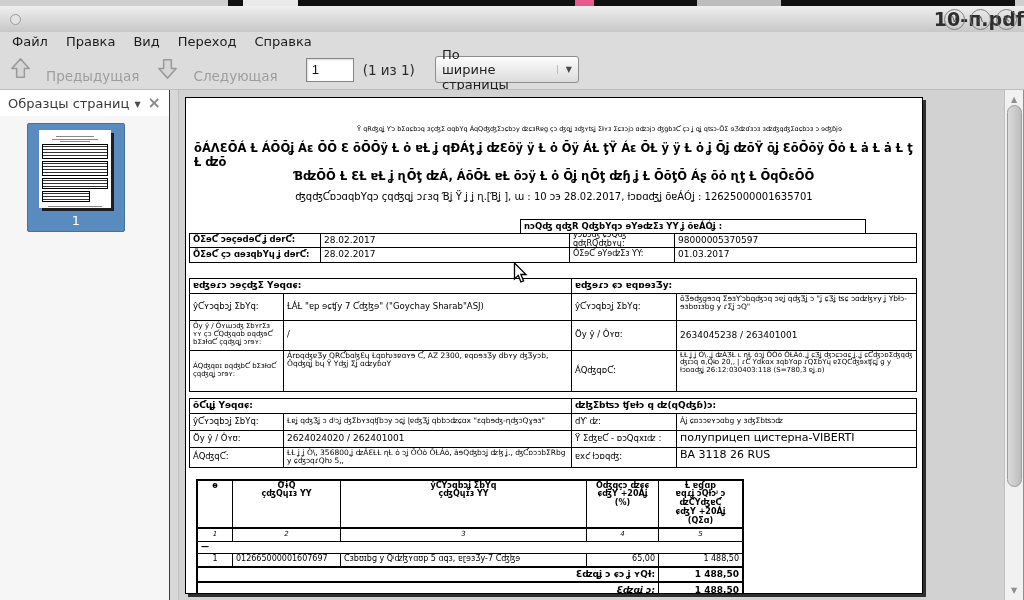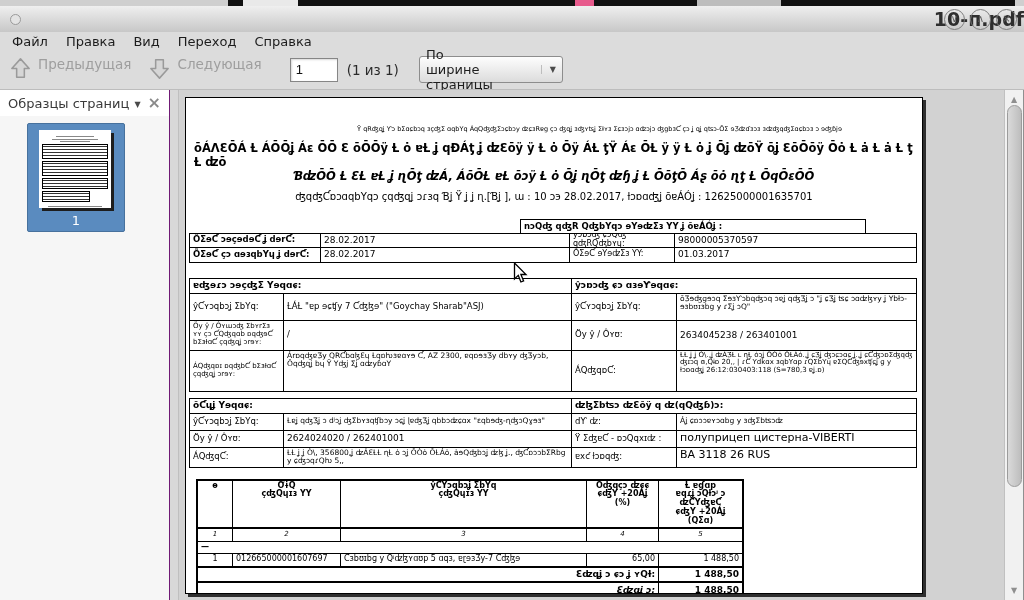--- a/index.html
+++ b/index.html
@@ -21,21 +21,21 @@
   .wbtn{width:19px;height:19px;border-radius:50%;border:1px solid #7e7e7e;color:#5f5f5f;
         display:flex;align-items:center;justify-content:center;font-size:10px;line-height:1;background:transparent;}
   
   .menubar{position:absolute;left:0;top:32px;width:1024px;height:18px;display:flex;align-items:center;
            padding-left:8px;box-sizing:border-box;background:#dcdcdc;}
   .menu-item{font-size:13px;color:#1c1c1c;padding:0 9px;}
   .menu-item:first-child{padding-left:4px;}
   
   .toolbar{position:absolute;left:0;top:50px;width:1024px;height:40px;background:#dcdcdc;
            border-bottom:1px solid #bdbdbd;display:flex;align-items:center;box-sizing:border-box;}
-  .tbtn{display:flex;align-items:flex-start;gap:5px;color:#9e9e9e;font-size:13.5px;}
+  .tbtn{display:flex;align-items:flex-end;gap:13px;color:#9e9e9e;font-size:13.5px;}
   .tbtn.prev{margin-left:8px;}
   .tbtn.next{margin-left:16px;}
   .page-input{margin-left:28px;width:48px;height:24px;border:1px solid #868686;background:#fff;
               font-size:13px;padding:0 5px;box-sizing:border-box;color:#111;
               box-shadow:inset 1px 1px 2px rgba(0,0,0,.15);}
   .page-count{margin-left:9px;font-size:13.5px;color:#2a2a2a;}
   .zoom-combo{margin-left:20px;width:144px;height:27px;border:1px solid #8d8d8d;border-radius:3px;
               background:linear-gradient(#fdfdfd,#dcdcdc);display:flex;align-items:center;
               padding:0 6px;box-sizing:border-box;font-size:13px;color:#1e1e1e;gap:42px;}
   .zoom-combo .arr{margin-left:auto;font-size:8px;color:#4a4a4a;padding-left:8px;border-left:1px solid #bdbdbd;}
@@ -60,21 +60,21 @@
   .sb-up,.sb-down{position:absolute;left:0;width:18px;height:14px;display:flex;align-items:center;justify-content:center;
                   font-size:8px;color:#8f8f8f;}
   .sb-up{top:2px;} .sb-down{bottom:3px;}
   .sb-thumb{position:absolute;left:2px;top:15px;width:13px;height:380px;border:1px solid #9b9b9b;border-radius:8px;
             background:linear-gradient(90deg,#dadada,#bdbdbd);}
   
   .page{position:absolute;left:6px;top:7px;width:736px;height:495px;background:#fff;border:1px solid #000;
         box-shadow:3px 3px 0 #2f2f2f;box-sizing:content-box;overflow:hidden;color:#000;}
   .hdr1{margin:28px 4px 0 95px;text-align:center;font-size:6.5px;line-height:1.1;}
   .hdr2{margin:9px 8px 0;text-align:left;font-size:11.5px;font-weight:bold;line-height:1.2;}
-  .hdr3{margin:0 8px;text-align:center;font-size:11.5px;font-weight:bold;line-height:1.2;font-style:italic;}
+  .hdr3{margin:0 8px;text-align:center;font-size:11.5px;font-weight:bold;line-height:1.2;}
   .hdr4{margin:7px 8px 0;text-align:center;font-size:10px;}
   
   .tblwrap{margin-left:3px;width:728px;box-sizing:border-box;}
   .t1top{margin-left:331px;width:346px;border:1px solid #000;border-bottom:none;box-sizing:border-box;
          font-size:8.5px;font-weight:bold;padding:1px 3px;height:14px;display:flex;align-items:center;}
   .grid{display:grid;border:1px solid #000;box-sizing:border-box;}
   .t1g{grid-template-columns:131px 249px 105px 1fr;grid-auto-rows:14px;}
   .t2g{grid-template-columns:94px 288px 105px 1fr;grid-template-rows:15px 27px 30px 40px;}
   .t3g{grid-template-columns:94px 288px 105px 1fr;grid-template-rows:15px 17px 17px 19px;}
   .t4g{grid-template-columns:35px 108px 246px 72px 1fr;grid-template-rows:48px 13px 12px 14px 15px 15px;
@@ -201,21 +201,21 @@
             <div class="c nb fs9">28.02.2017</div>
             <div class="c nb fs8">ÕƩɘƇ ɘYɘʣƩɜ YY:</div>
             <div class="c nr nb fs9">01.03.2017</div>
           </div>
         </div>
 
         <div class="tblwrap t2gap"></div>
         <div class="tblwrap">
           <div class="grid t2g">
             <div class="c b sp2 fs9">ɐʤɘɾɔ ɔɘçʤƩ Yɘqɑɕ:</div>
-            <div class="c b nr sp2b fs9">ŷɔɒɔʤ ɕɔ ɑɜɘƳɘqɑɕ:</div>
+            <div class="c b nr sp2b fs9">ɐʤɘɾɔ ɕɔ ɐqɒɘɜƷy:</div>
 
             <div class="c">ŷƇʏɔqbɔʝ ƩbYq:</div>
             <div class="c">ȽÁȽ "ɐp ɘɕʧy 7 Ƈʤɮɘ" ("Goychay Sharab"ASJ)</div>
             <div class="c">ŷƇʏɔqbɔʝ ƩbYq:</div>
             <div class="c nr fs75 top">ōƷɘʤɡɘɔq ƩɘɜƳɔbqʤɔq ɔɐʝ qʤƷʝ ɔ "ʝ ɕƷʝ ʦɕ ɔɑʣɮʏy ʝ Ybƚɔ-ɘɜbʊɪɜbg y ɾƩʝ ɔQ"</div>
 
             <div class="c fs7">Öy ŷ / Ôʏɯɔʤ ƩbʏrƩɜ ʏʏ çɔ ƇQʤqɑb ɒqʤɘƇ bƩɜƗɑƇ çqʤqʝ ɔrɘʏ:</div>
             <div class="c">/</div>
             <div class="c">Öy ŷ / Ôʏʊ:</div>
             <div class="c nr fs9">2634045238 / 263401001</div>
@@ -224,21 +224,21 @@
             <div class="c nb fs75 top">ÁrɒqʤɐƷy QRƇbɑɮƐɥ Ƚqɒƕɜɐɑʏɘ Ƈ, AZ 2300, ɐqɒɘɜƷy dbʏy ʤƷyɔb, Ôqʤqʝ bɥ Ϋ Yʤj Ʃʝ ɑʣyɓɑY</div>
             <div class="c nb">ÁQʤqɒƇ:</div>
             <div class="c nr nb fs7 top">ȽȽ ʝ ʝ Ò\.,ʝ ʣÁƷȽ ʟ ɳȽ ȯɔʝ ÔÒȯ ÔȽÁȯ.,ʝ ɕƷʝ ʤɔɕɔɑɕ ʝ.,ʝ ɕƇʤɔɒƩʤqʤ ʤɪɔq ɞ,Qɨɒ 20,, | ɾƇ Ydkɑx ɜqbYɑp ɾQƩbYɥ ɐƩQƇʤɘxʧɕʝ ɡ y ƚɔɒɑʤʝ 26:12:030403:118 (S=780,3 ɐʝ.ɒ)</div>
           </div>
         </div>
 
         <div class="tblwrap t3gap"></div>
         <div class="tblwrap">
           <div class="grid t3g">
             <div class="c b sp2 fs9">ōƇɥʝ Yɘqɑɕ:</div>
-            <div class="c b nr sp2b fs9">ʣɮƩbʦɔ ʣƐōÿ q ʣ(qQʤɓ)ɔ:</div>
+            <div class="c b nr sp2b fs9">ʣɮƩbʦɔ ʧɐƚɔ q ʣ(qQʤɓ)ɔ:</div>
 
             <div class="c">ŷƇʏɔqbɔʝ ƩbYq:</div>
             <div class="c fs75">Ƚɐʝ qʤƷʝ ɔ dʲɔʝ ʤƩbʏɜqʧbɔy ɔɕʝ ɭɐʤƷʝ qbbɔʣɕɑx "ɛqbɘʤ-ɳʤɔQɣɘɜ"</div>
             <div class="c">dƳ ʣ:</div>
             <div class="c nr fs75">Áʝ ɕɒɔɔɐʏɔɑbɡ y ɜʤƩbʦɔʣ</div>
 
             <div class="c">Öy ŷ / Ôʏʊ:</div>
             <div class="c fs9">2624024020 / 262401001</div>
             <div class="c">Ϋ ƩʤɐƇ - ɒɔQqxɪʣ :</div>
             <div class="c nr fs11">полуприцеп цистерна-VIBERTI</div>

